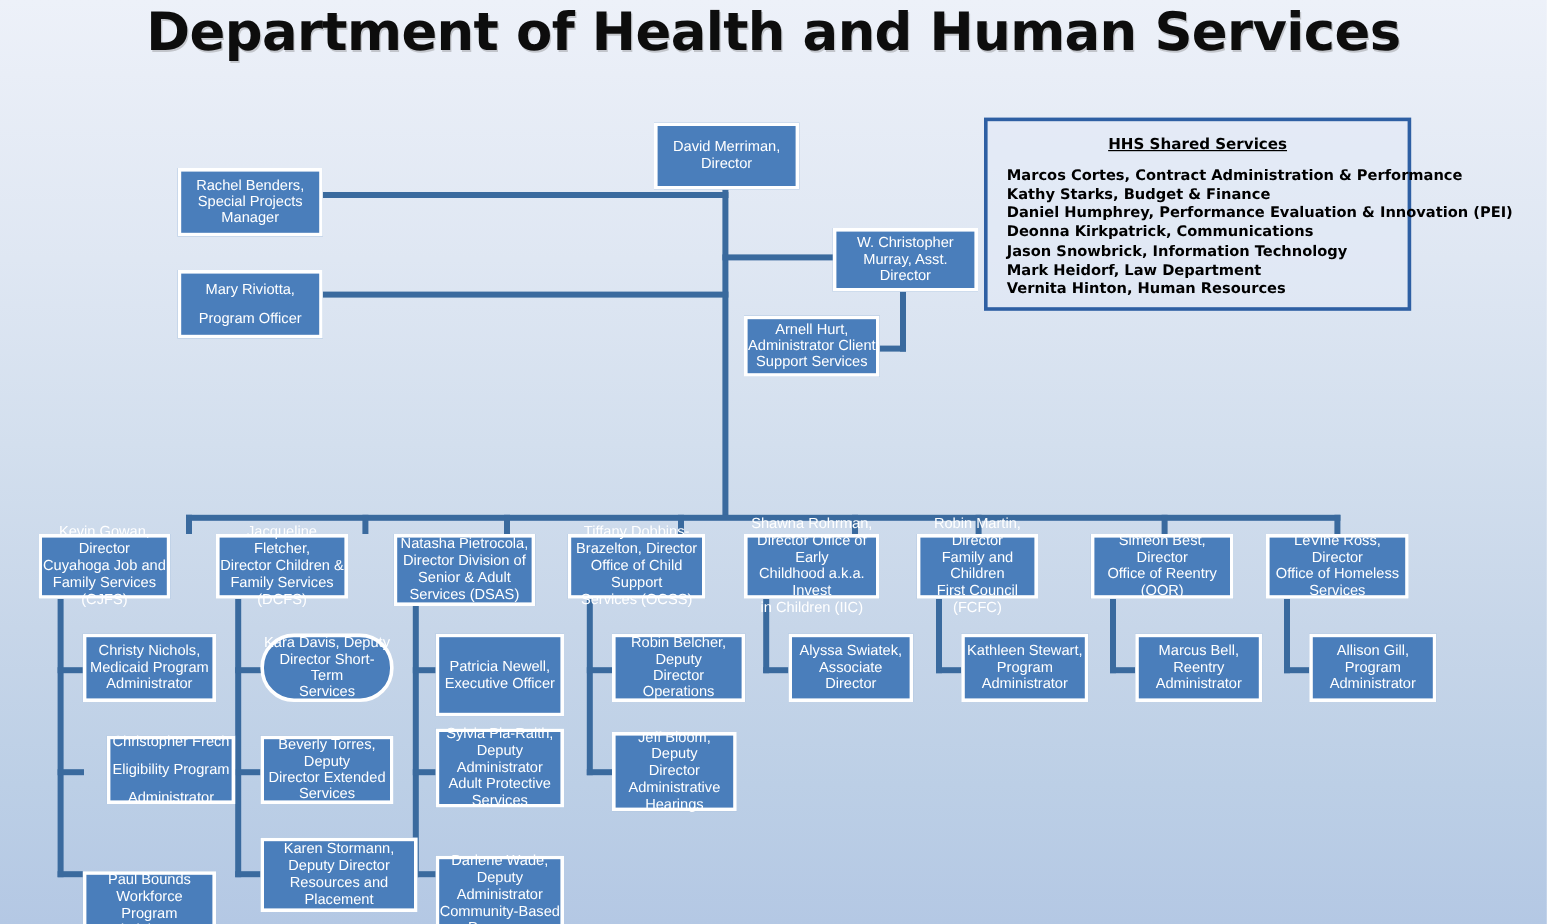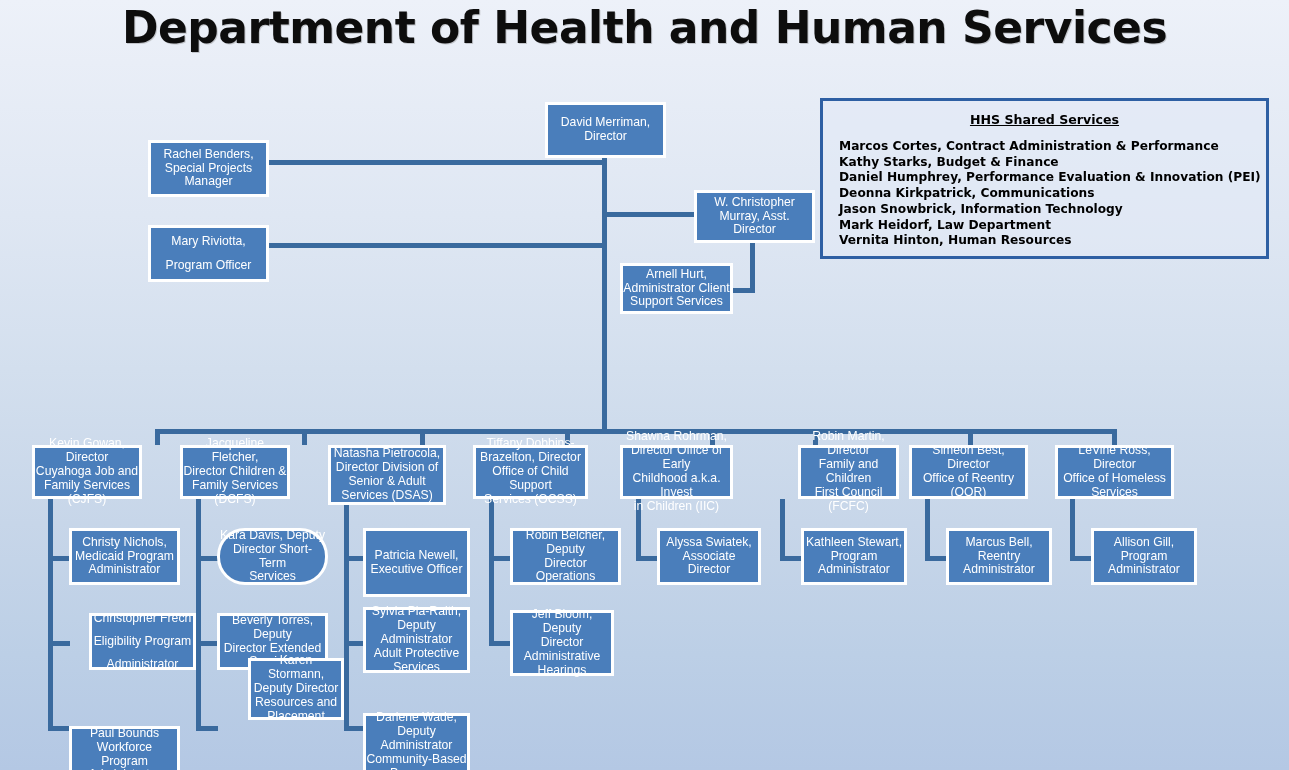--- a/index.html
+++ b/index.html
@@ -73,21 +73,21 @@
   }
   .box.wide .txt { width: 112%; }
   .box.fit  .txt { width: 100%; }
   .box.spaced .txt { line-height: 1.9; }
 
   
   #shared {
     position: absolute;
     left: 820px;
     top: 98px;
-    width: 449px;
+    width: 356px;
     height: 161px;
     background: rgba(226,234,246,0.55);
     border: 3px solid #2e5fa3;
     box-sizing: border-box;
     z-index: 4;
     padding: 8px 0 0 0;
   }
   #shared h2 {
     margin: 3px 0 12px 0;
     text-align: center;
@@ -232,21 +232,21 @@
 Brazelton, Director
 Office of Child Support
 Services (OCSS)</span>
   </div>
   <div class="box" style="left:620px; top:445px; width:113px; height:54px;">
     <span class="txt">Shawna Rohrman,
 Director Office of Early
 Childhood a.k.a. Invest
 in Children (IIC)</span>
   </div>
-  <div class="box" style="left:798px; top:445px; width:101px; height:54px;">
+  <div class="box" style="left:764px; top:445px; width:101px; height:54px;">
     <span class="txt">Robin Martin, Director
 Family and Children
 First Council (FCFC)</span>
   </div>
   <div class="box wide" style="left:909px; top:445px; width:119px; height:54px;">
     <span class="txt">Simeon Best, Director
 Office of Reentry
 (OOR)</span>
   </div>
   <div class="box wide" style="left:1055px; top:445px; width:119px; height:54px;">
@@ -274,21 +274,21 @@
   <div class="box wide" style="left:217px; top:528px; width:111px; height:57px;border-radius:28px;">
     <span class="txt">Kara Davis, Deputy
 Director Short-Term
 Services</span>
   </div>
   <div class="box" style="left:217px; top:613px; width:111px; height:57px;">
     <span class="txt">Beverly Torres, Deputy
 Director Extended
 Services</span>
   </div>
-  <div class="box wide" style="left:217px; top:658px; width:96px; height:62px;margin-left:31px;">
+  <div class="box wide" style="left:217px; top:698px; width:131px; height:62px;">
     <span class="txt">Karen Stormann,
 Deputy Director
 Resources and
 Placement</span>
   </div>
 
   <div class="box wide" style="left:363px; top:528px; width:107px; height:69px;">
     <span class="txt">Patricia Newell,
 Executive Officer</span>
   </div>

